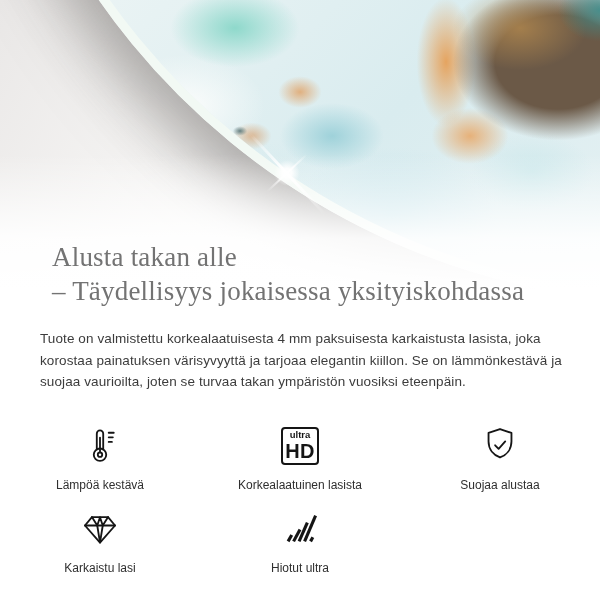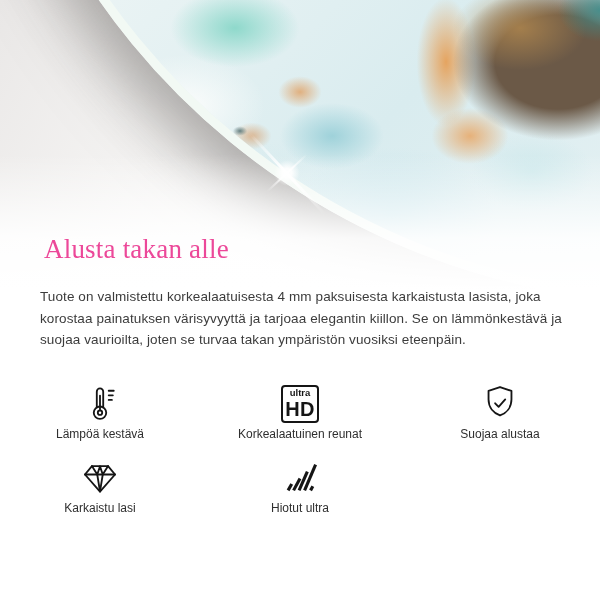--- a/index.html
+++ b/index.html
@@ -45,35 +45,35 @@
   .sparkle .core{width:26px;height:26px;left:-13px;top:-13px;border-radius:50%;
     background:radial-gradient(circle,rgba(255,255,255,.95) 0 25%,rgba(255,255,255,0) 70%);}
   .hero-fade{
     position:absolute;inset:0;
     background:linear-gradient(180deg,rgba(255,255,255,0) 48%,rgba(255,255,255,.9) 74%,#ffffff 90%);
   }
   
   .content{position:relative;z-index:2;padding:228px 0 0 0;}
   .text-block{padding:0 38px 0 40px;}
   h1{
-    margin:4px;font-family:"Liberation Serif","DejaVu Serif",serif;font-weight:400;
-    font-size:27px;line-height:34px;color:#ec4899;letter-spacing:.2px;
+    margin:12px;font-family:"Liberation Serif","DejaVu Serif",serif;font-weight:400;
+    font-size:27px;line-height:34px;color:#737373;letter-spacing:.2px;
   }
   .description{
     margin:20px 0 0 0;max-width:524px;font-size:13.5px;line-height:21.5px;
     color:#3c3c3c;letter-spacing:.1px;
   }
   
   .features{
     display:grid;grid-template-columns:repeat(3,1fr);row-gap:14px;
     width:600px;margin-top:30px;
   }
   .feature{display:flex;flex-direction:column;align-items:center;text-align:center;}
   .icon-box{height:46px;display:flex;align-items:center;justify-content:center;}
-  .feature-label{font-size:12px;color:#2f2f2f;}
+  .feature-label{margin-top:9px;font-size:12px;color:#2f2f2f;}
   svg.ic{stroke:#151515;fill:none;stroke-width:2;stroke-linecap:round;stroke-linejoin:round;}
   .hd-box{
     width:34px;height:34px;border:2.5px solid #151515;border-radius:4px;
     display:flex;flex-direction:column;align-items:center;justify-content:center;
     font-weight:700;color:#151515;line-height:1;
   }
   .hd-box .t{font-size:9.5px;margin-bottom:1px;}
   .hd-box .b{font-size:20px;letter-spacing:.3px;}
 </style>
 </head>
@@ -85,21 +85,21 @@
   <div class="sparkle">
     <i class="ray-a"></i>
       <i class="ray-b"></i>
       <i class="core"></i>
   </div>
   <div class="hero-fade"></div>
 </div>
 
 <div class="content">
   <div class="text-block">
-    <h1><span>Alusta takan alle</span><br></h1>
+    <h1><span>Alusta takan alle</span><br><span>– Täydellisyys jokaisessa yksityiskohdassa</span></h1>
     <p class="description">Tuote on valmistettu korkealaatuisesta 4 mm paksuisesta karkaistusta lasista, joka korostaa painatuksen värisyvyyttä ja tarjoaa elegantin kiillon. Se on lämmönkestävä ja suojaa vaurioilta, joten se turvaa takan ympäristön vuosiksi eteenpäin.</p>
   </div>
 
   <div class="features">
 
     <div class="feature">
       <div class="icon-box">
         <svg class="ic" width="44" height="44" viewBox="0 0 48 48">
           <path d="M20.5 27.5V10.5a3.5 3.5 0 0 1 7 0v17"></path>
           <circle cx="24" cy="33.5" r="6.8"></circle>
@@ -111,21 +111,21 @@
       <div class="feature-label">Lämpöä kestävä</div>
     </div>
 
     <div class="feature">
       <div class="icon-box">
         <div class="hd-box">
           <span class="t">ultra</span>
           <span class="b">HD</span>
         </div>
       </div>
-      <div class="feature-label">Korkealaatuinen reunat</div>
+      <div class="feature-label">Korkealaatuinen lasista</div>
     </div>
 
     <div class="feature">
       <div class="icon-box">
         <svg class="ic" width="44" height="44" viewBox="0 0 48 48">
           <path d="M24 5.5l12.5 4.3v9.4c0 8.2-5.2 14.6-12.5 17.3-7.3-2.7-12.5-9.1-12.5-17.3V9.8L24 5.5z"></path>
           <path d="M18.7 23.2l3.8 3.9 7.2-8.1"></path>
         </svg>
       </div>
       <div class="feature-label">Suojaa alustaa</div>

